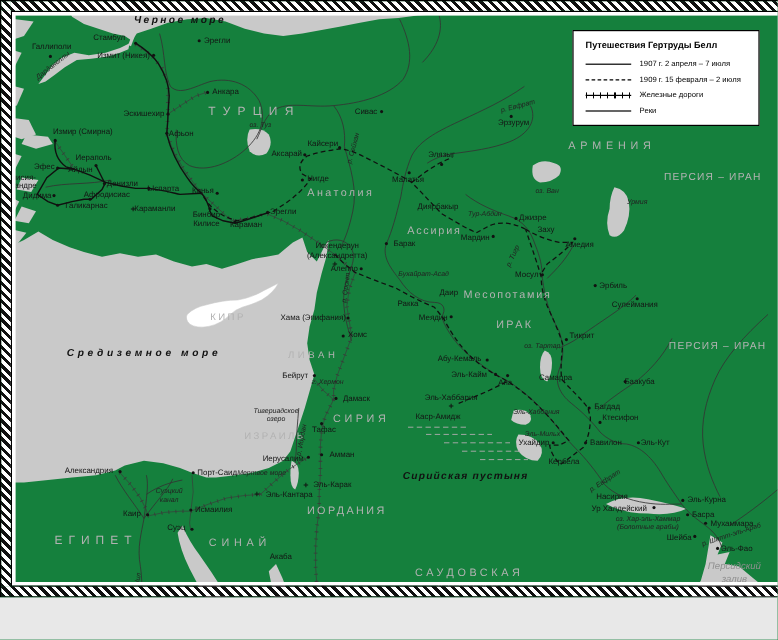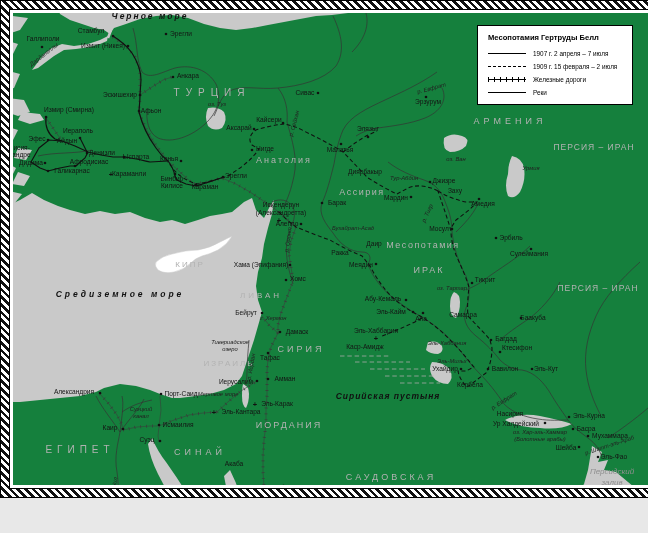--- a/index.html
+++ b/index.html
@@ -407,21 +407,21 @@
         <circle cx="159" cy="425" r="1.3" class="dot"></circle>
         <text x="147" y="442" class="city">Суэц</text>
         <circle cx="160" cy="441" r="1.3" class="dot"></circle>
         <text x="234" y="466" class="city">Акаба</text>
         <text x="282" y="490" class="city">Табук</text>
         <circle cx="269" cy="488" r="1.3" class="dot"></circle>
       </g>
   </svg>
 
   <div class="legend">
-    <h1>Месопотамия Гертруды Белл</h1>
+    <h1>Путешествия Гертруды Белл</h1>
     <div class="row">
       <div class="samp s-solid"></div>
       <div class="lab">1907 г. 2 апреля – 7 июля</div>
     </div>
     <div class="row">
       <div class="samp s-dashed"></div>
       <div class="lab">1909 г. 15 февраля – 2 июля</div>
     </div>
     <div class="row">
       <div class="samp s-rail"></div>

